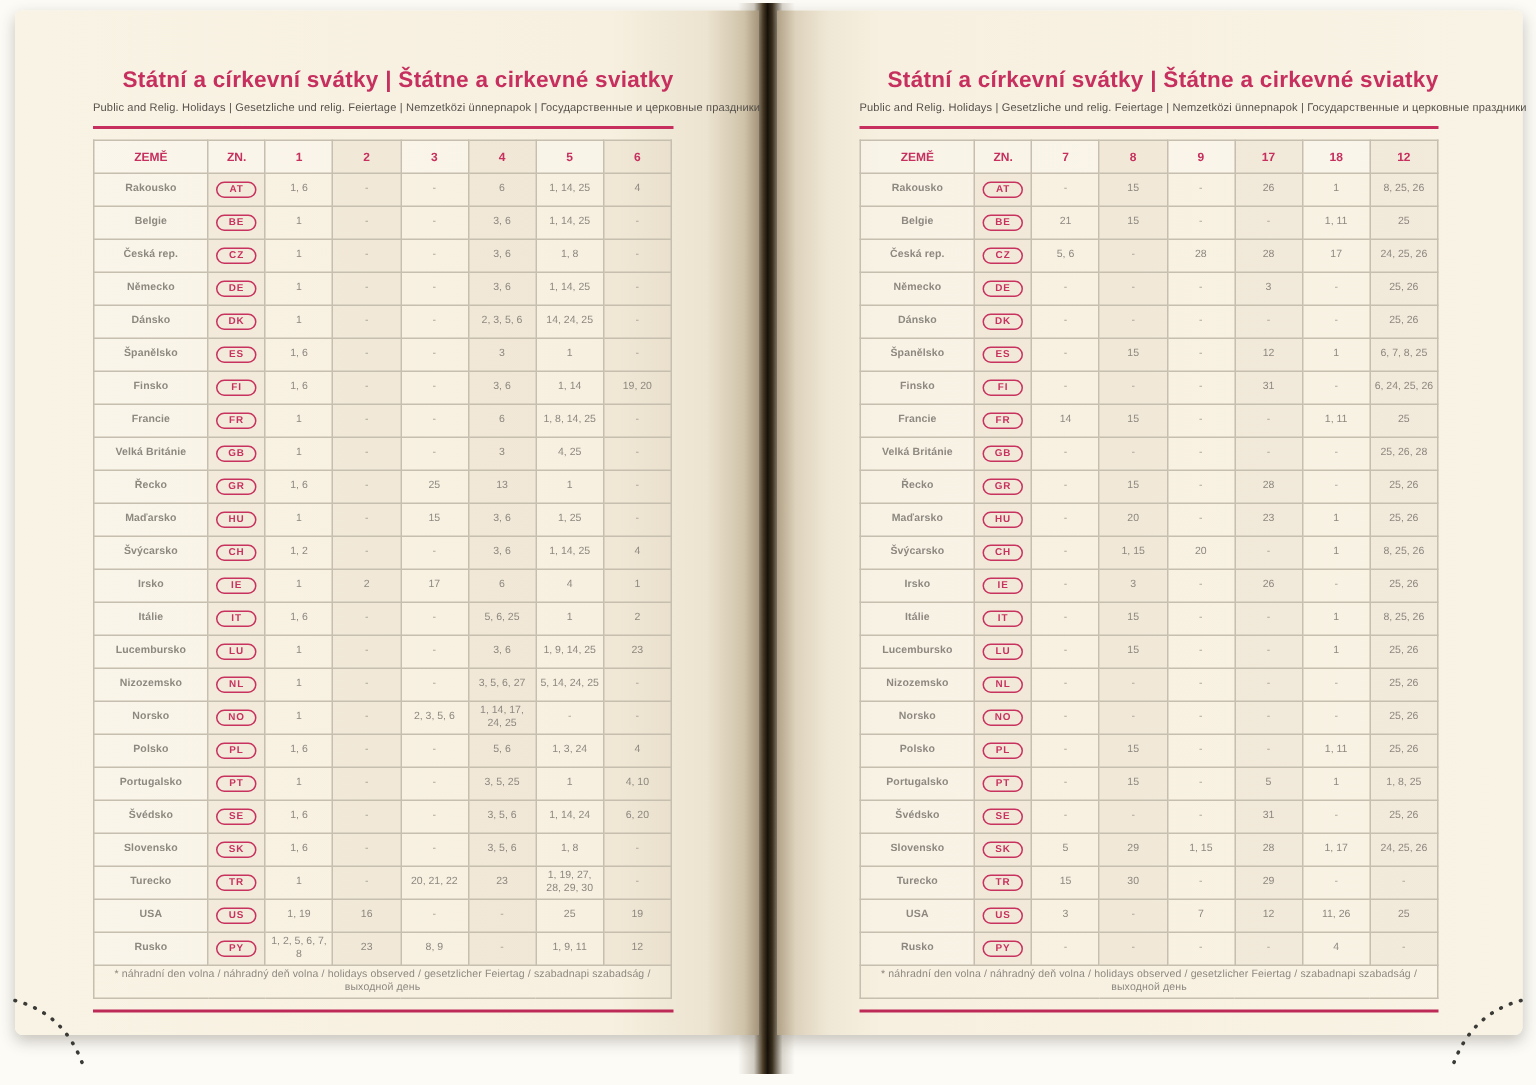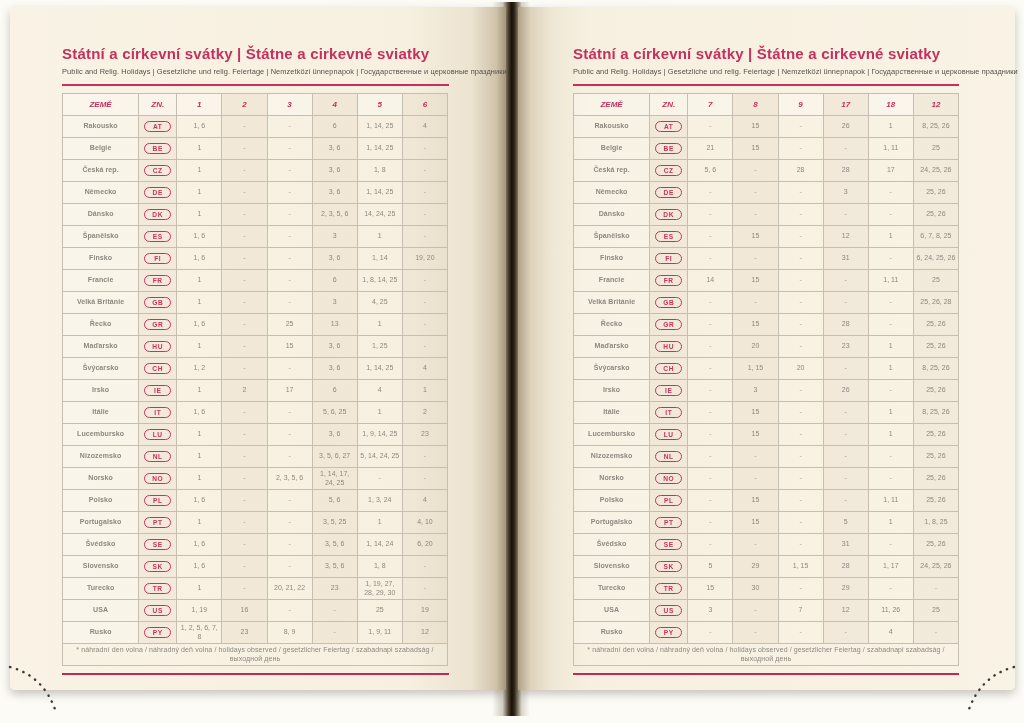--- a/index.html
+++ b/index.html
@@ -25,41 +25,41 @@
     background:linear-gradient(to right,#f9f3e5 0%,#f7f0e0 80%,#ece3d0 93%,#cfc3a9 98%,#a4947a 100%);
   }
   .page-right{
     left:518px;width:497px;border-radius:0 4px 5px 0;
     background:linear-gradient(to right,#b0a186 0%,#ddd2bc 2.5%,#f0e8d6 7%,#f7f0e0 14%,#f9f3e5 100%);
   }
   .page-inner{padding:38px 57px 0 52px;}
   .page-right .page-inner{padding:38px 56px 0 55px;}
 
   .title{
-    margin:0;text-align:left;
+    margin:0;text-align:right;
     font-size:15px;font-weight:bold;letter-spacing:.2px;line-height:18px;
     color:#c62f5e;
   }
   .subtitle{
     margin-top:4px;
     font-size:7.4px;line-height:10px;letter-spacing:.1px;
     color:#55504a;white-space:nowrap;
   }
   .rule{height:2px;background:#c62f5e;margin-top:7px;}
   .rule-bottom{margin-top:7px;background:#bd2a58;}
 
   table.holidays{
     margin-top:7px;width:386px;table-layout:fixed;border-collapse:collapse;
   }
   .holidays th,.holidays td{
     border:1px solid #c6beae;height:19px;padding:1px 2px;
     text-align:center;vertical-align:middle;
     font-size:7px;line-height:1.15;color:#8d8880;
   }
-  .holidays th{color:#c62f5e;font-size:8px;font-weight:bold;background:rgba(255,255,255,.25);font-style:italic;}
+  .holidays th{color:#c62f5e;font-size:8px;font-weight:bold;background:rgba(255,255,255,.25);}
   .th-country,.td-country{text-align:left;padding-left:6px;}
   .td-country{
     color:#c8325f;font-weight:bold;font-size:8px;letter-spacing:.1px;
     background:rgba(255,255,255,.18);
   }
   .td-code{background:rgba(196,170,148,.10);}
   .badge{
     display:inline-block;min-width:17px;padding:2px 4px 1px;
     border:1px solid #c8325f;border-radius:9px;
     color:#c8325f;font-weight:bold;font-size:6.6px;letter-spacing:.6px;line-height:1;

